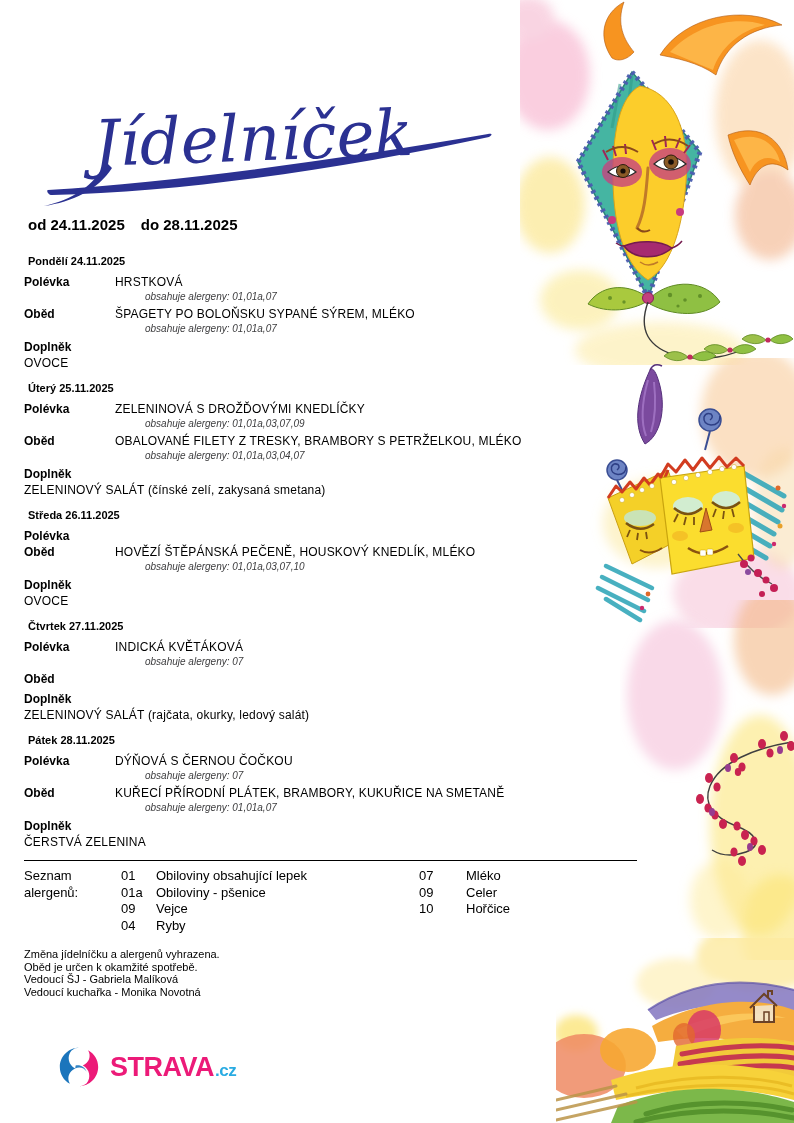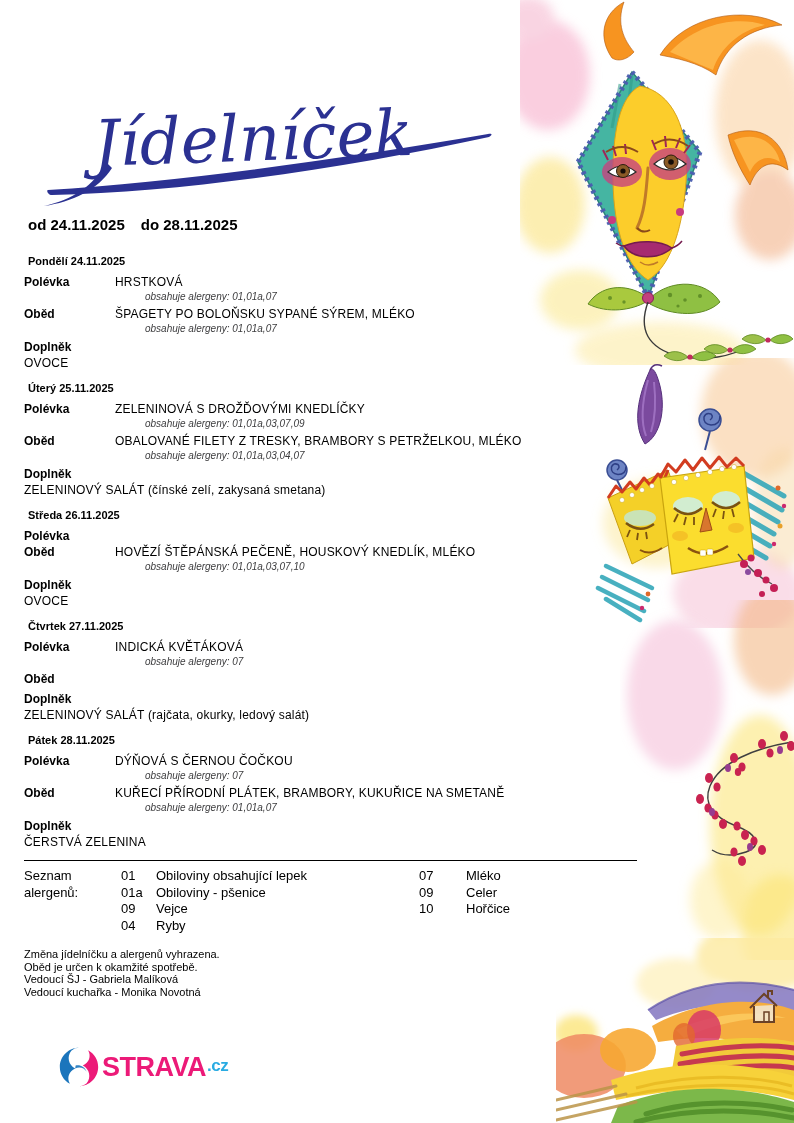--- a/index.html
+++ b/index.html
@@ -36,22 +36,22 @@
   .alg-label { width:97px; flex:none; }
   .alg-col1 { width:298px; flex:none; }
   .alg-col2 { flex:1; }
   .alg-row { display:flex; }
   .alg-col1 .alg-code { width:35px; flex:none; }
   .alg-col2 .alg-code { width:47px; flex:none; }
 
   .footer { margin-top:14px; font-size:11px; line-height:12.5px; }
 
   .logo { position:absolute; left:56px; top:1044px; display:flex; align-items:center; }
-  .logo-text { font-weight:bold; font-size:27px; color:#ec1a78;
-               letter-spacing:-0.5px; display:flex; align-items:center; }
+  .logo-text { margin-left:8px; font-weight:bold; font-size:27px; color:#ec1a78;
+               letter-spacing:-0.5px; display:flex; align-items:flex-end; }
   .logo-suffix { font-size:17px; color:#29abe2; margin-left:1px; padding-bottom:2px; }
 </style>
 </head>
 <body>
 
 <div class="page">
 
   <svg class="art art-kite" width="274" height="365" viewBox="0 0 274 365">
     <defs>
         <filter id="wc1" x="-50%" y="-50%" width="200%" height="200%">

